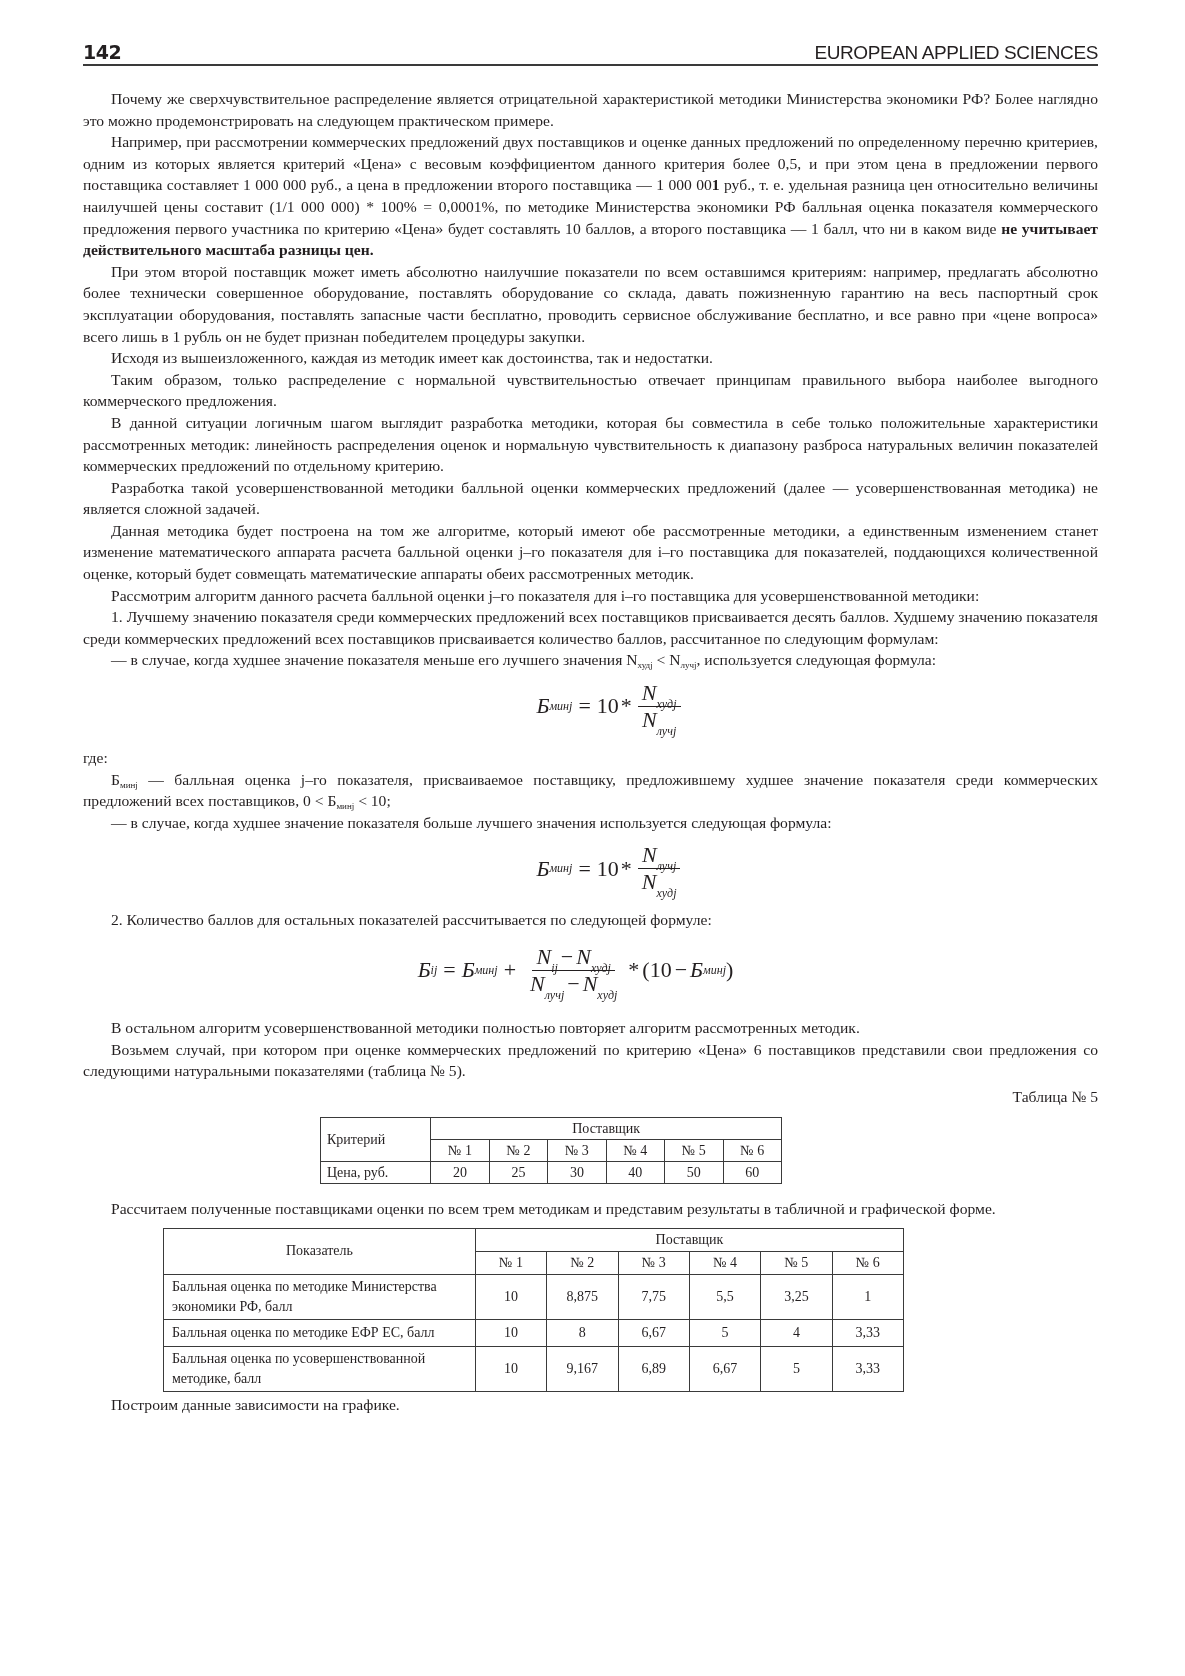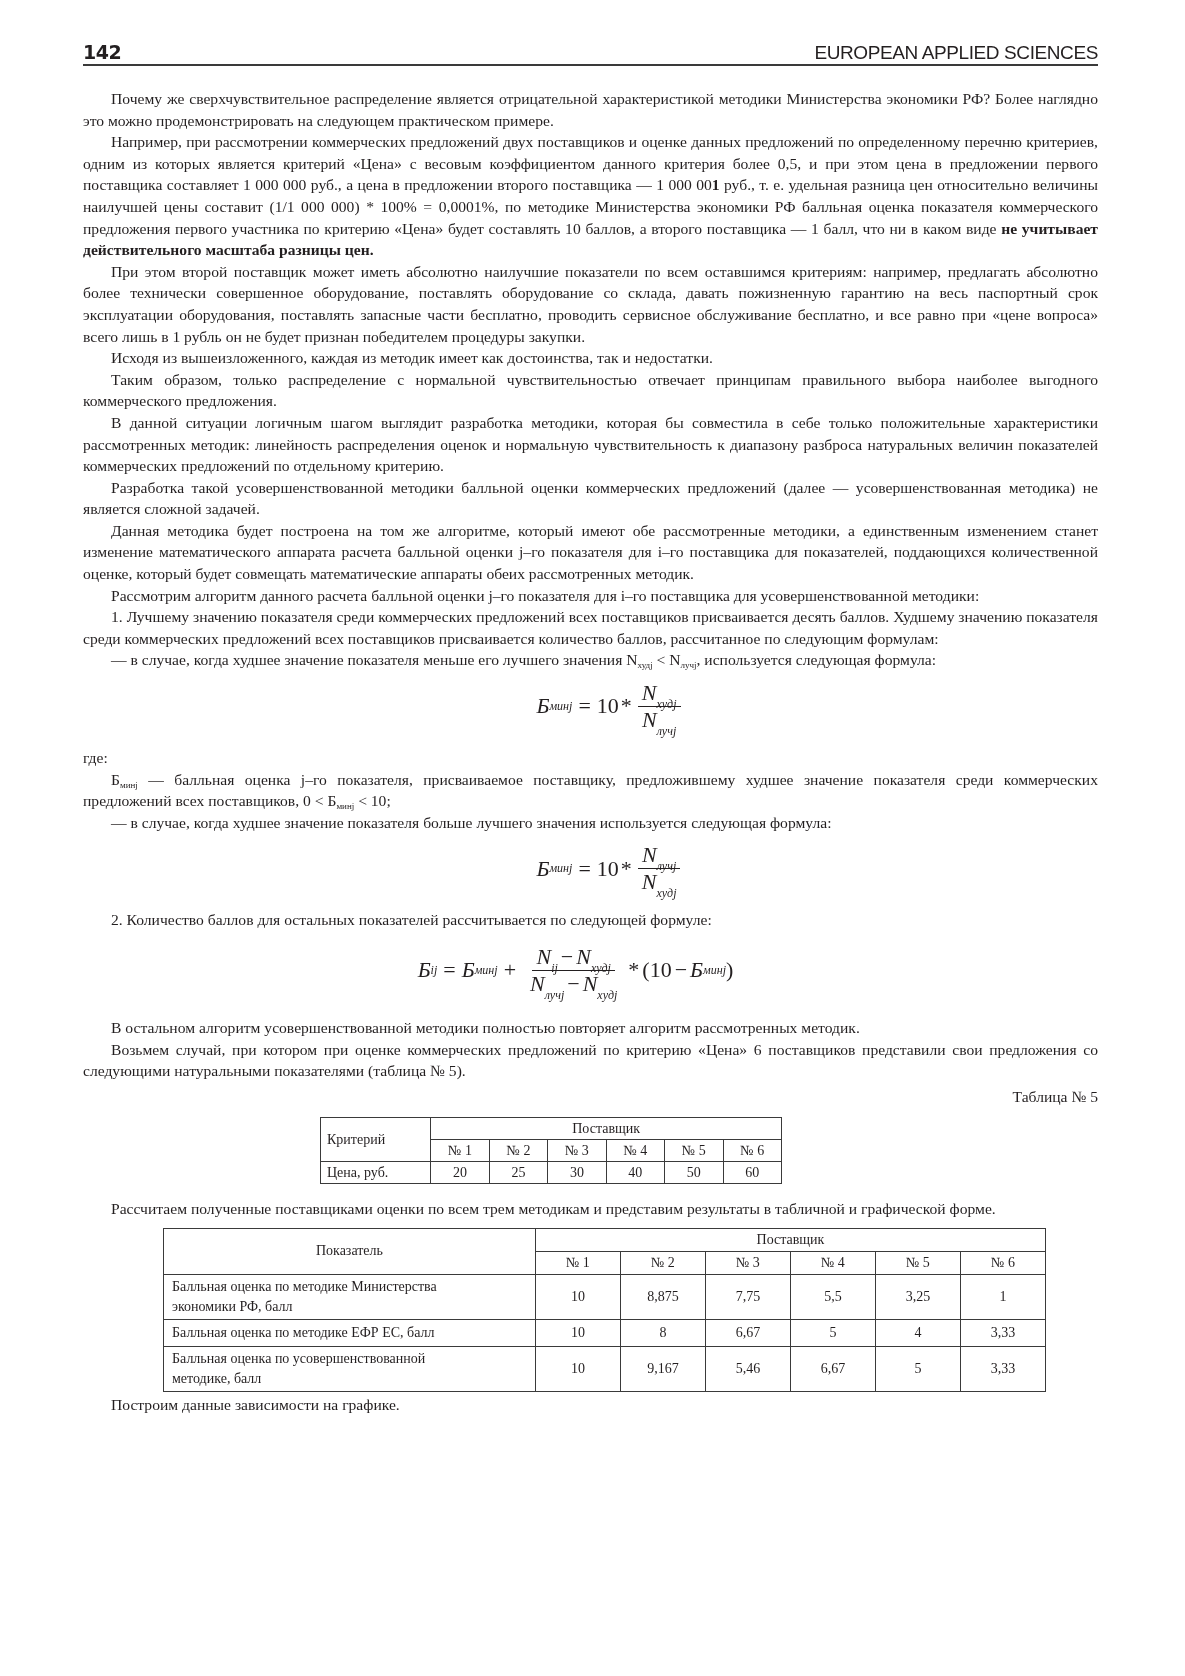--- a/index.html
+++ b/index.html
@@ -24,21 +24,21 @@
   .op { font-style: normal; margin: 0 6px; }
   .f1 { height: 70px; margin-left: 40px; }
   .f2 { height: 70px; margin-left: 40px; }
   .f3 { height: 78px; margin-left: -30px; }
   table { border-collapse: collapse; font-family: "Liberation Serif", serif; font-size: 14px; }
   table td, table th { border: 1.3px solid #3a3a3a; font-weight: normal; text-align: center; padding: 0 6px; }
   .t5 { margin: 10px 0 0 237px; width: 462px; }
   .t5 td, .t5 th { height: 21px; line-height: 20px; }
   .t5 .crit { text-align: left; width: 98px; }
   .t5 .c { width: 46px; }
-  .t6 { margin: 8px 0 0 80px; width: 883px; }
+  .t6 { margin: 8px 0 0 80px; width: 741px; }
   .t6 td, .t6 th { height: 22px; line-height: 20px; }
   .t6 .ind-h { width: 302px; }
   .t6 .rowlabel { text-align: left; padding: 2px 8px; }
   .t6 .c { width: 59px; }
 </style>
 </head>
 <body>
 
 <div class="page">
   <div class="header">
@@ -175,21 +175,21 @@
         <td>8</td>
         <td>6,67</td>
         <td>5</td>
         <td>4</td>
         <td>3,33</td>
       </tr>
       <tr>
         <td class="rowlabel"><span>Балльная оценка по усовершенствованной</span><br><span>методике, балл</span></td>
         <td>10</td>
         <td>9,167</td>
-        <td>5,46</td>
+        <td>6,89</td>
         <td>6,67</td>
         <td>5</td>
         <td>3,33</td>
       </tr>
     </tbody>
       </table>
 
     <p class="ind" style="margin-top:2px">Построим данные зависимости на графике.</p>
   </div>
 </div>

